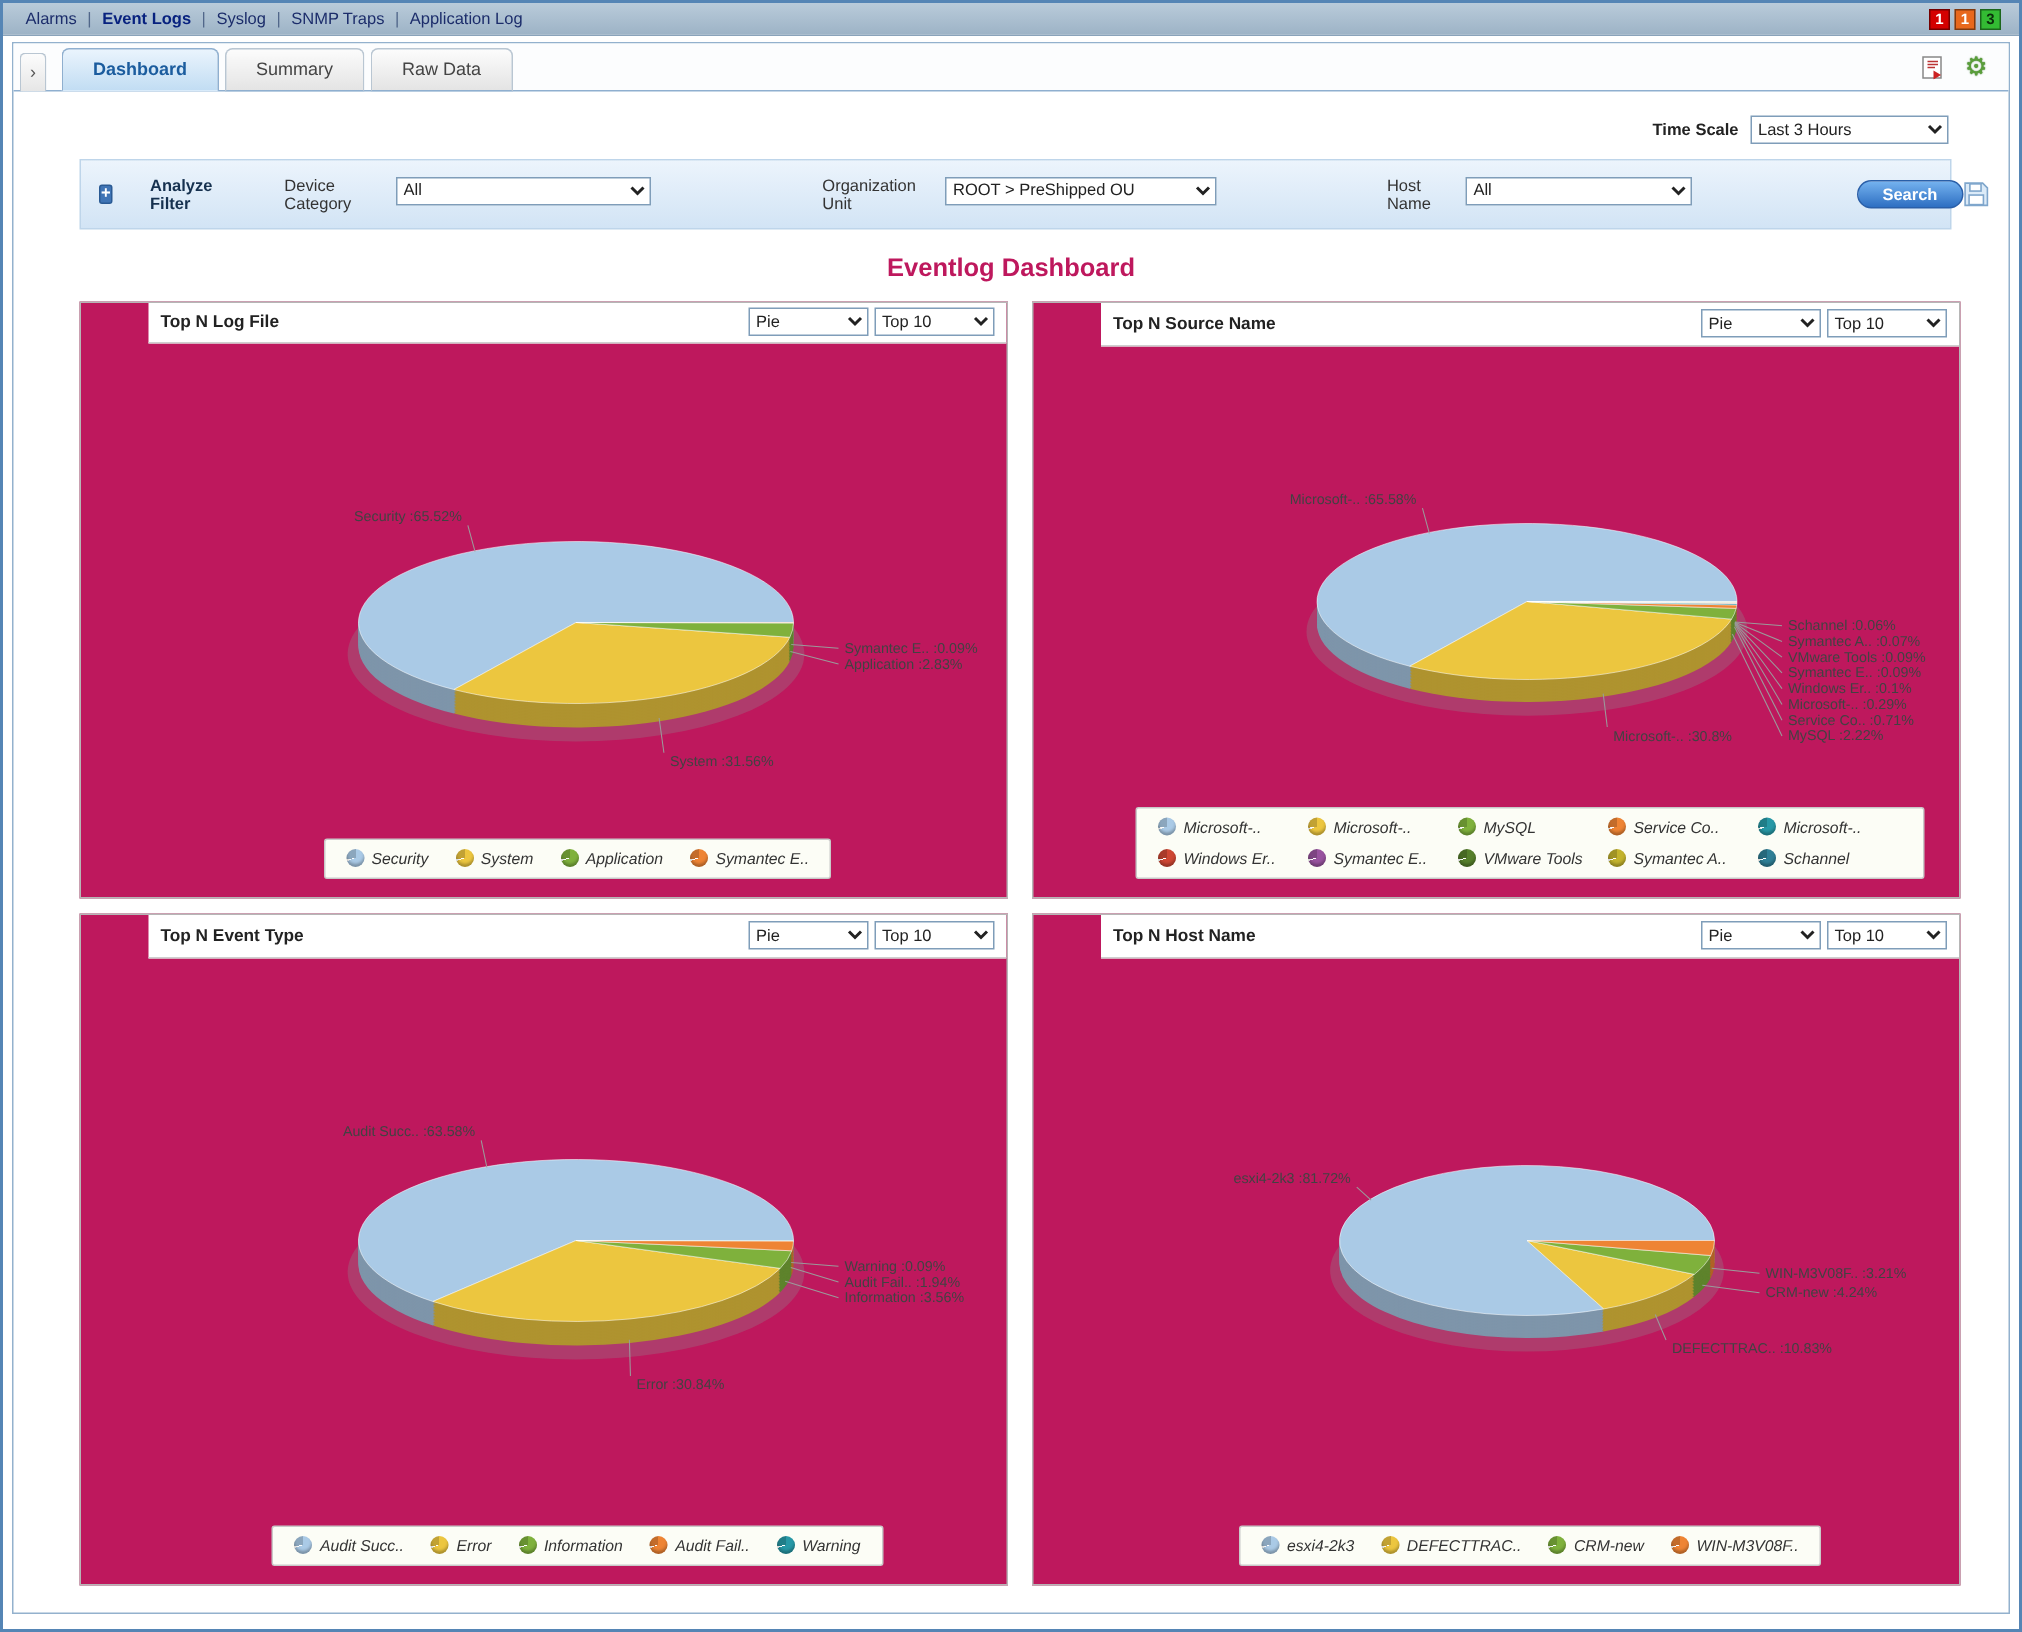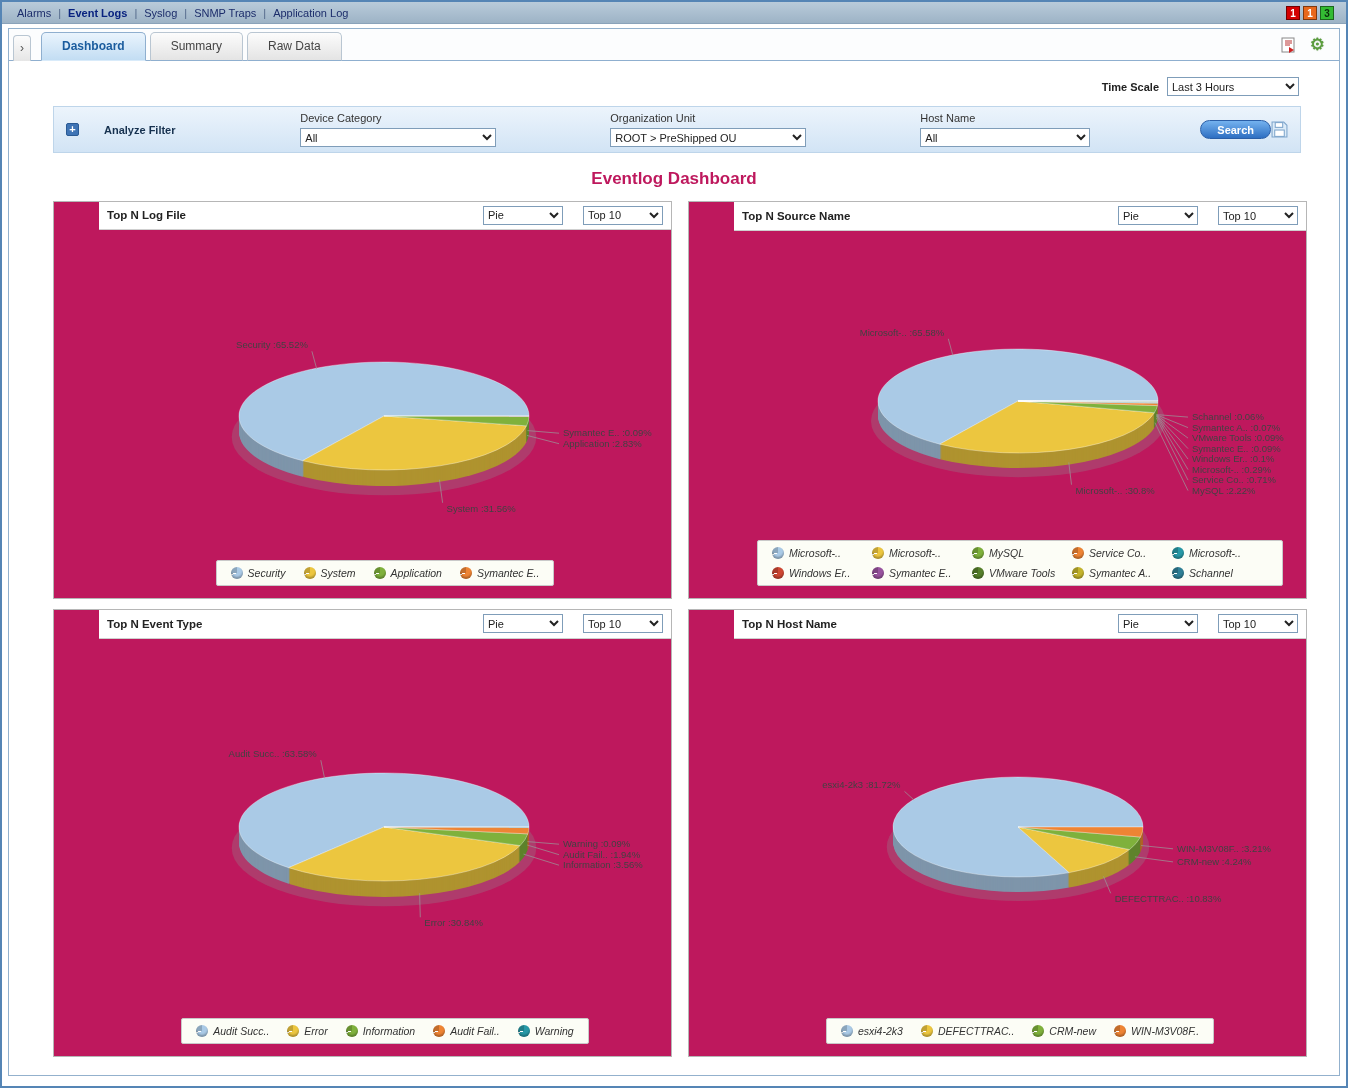--- a/index.html
+++ b/index.html
@@ -63,21 +63,21 @@
     margin:2px 38px 0 44px; height:47px;
     background:linear-gradient(#ecf4fc,#d2e4f5);
     border:1px solid #bed5ea; display:flex; align-items:center; padding:0 12px;
   }
   .af-group { display:flex; align-items:center; gap:7px; width:196px; }
   .plus-icon {
     width:13px; height:13px; background:#3f74b5; color:#fff; border:1px solid #2a5a94;
     font-size:11px; line-height:11px; text-align:center; font-weight:bold; cursor:pointer; border-radius:2px;
   }
   .af-title { font-size:11px; font-weight:bold; color:#16314f;margin-left:18px; }
-  .field { display:flex; flex-direction:column; gap:4px; margin-right:70px;margin-left:44px; }
+  .field { display:flex; flex-direction:row; gap:4px; margin-right:70px;margin-left:44px; }
   .field .flabel { font-size:11px; color:#333; }
   .field select { width:196px; }
   .field.small select { width:170px; }
   .search-btn {
     margin-left:40px; background:linear-gradient(#74b2ef,#2e6fc2);
     border:1px solid #2a5fa8; border-radius:10px; color:#fff;
     font-size:11px; font-weight:bold; padding:2px 16px; height:19px; cursor:pointer;
   }
   .save-icon { margin-left:auto; cursor:pointer; line-height:0; }
   .page-title { text-align:center; font-size:17px; font-weight:bold; color:#be185d; margin:16px 0 12px; }
@@ -85,21 +85,21 @@
   .grid {
     margin:0 32px 0 44px; display:grid;
     grid-template-columns:1fr 1fr; grid-template-rows:398px 448px; gap:10px 16px;
   }
   .panel { border:1px solid #b6b6b6; background:#be185d; display:flex; flex-direction:column; overflow:hidden;padding-left:45px; }
   .panel-header {
     display:flex; align-items:center; padding:3px 8px 4px;
     border-bottom:1px solid #cfcfcf; height:29px; background:#fff;
   }
   .panel-title { font-size:11.5px; font-weight:bold; color:#222; }
-  .panel-header .hdr-selects { margin-left:auto; display:flex; gap:20px; }
+  .panel-header .hdr-selects { margin-left:auto; display:flex; gap:4px; }
   .panel-header select { width:80px; }
   .panel-body { flex:1; display:flex; flex-direction:column; align-items:center; }
   .panel-body svg { display:block; }
   .legend-wrap { margin-top:auto; margin-bottom:12px; width:100%; text-align:center;font-style:italic; }
   .legend {
     display:inline-flex; gap:18px; border:1px solid #c9c9c9; background:#fcfdf6;
     padding:6px 14px; font-size:10.5px; color:#333; border-radius:2px; text-align:left;
   }
   .legend.legend-grid { display:inline-grid; grid-template-columns:repeat(5, 96px); gap:8px 4px; }
   .legend-item { white-space:nowrap; cursor:pointer; }

